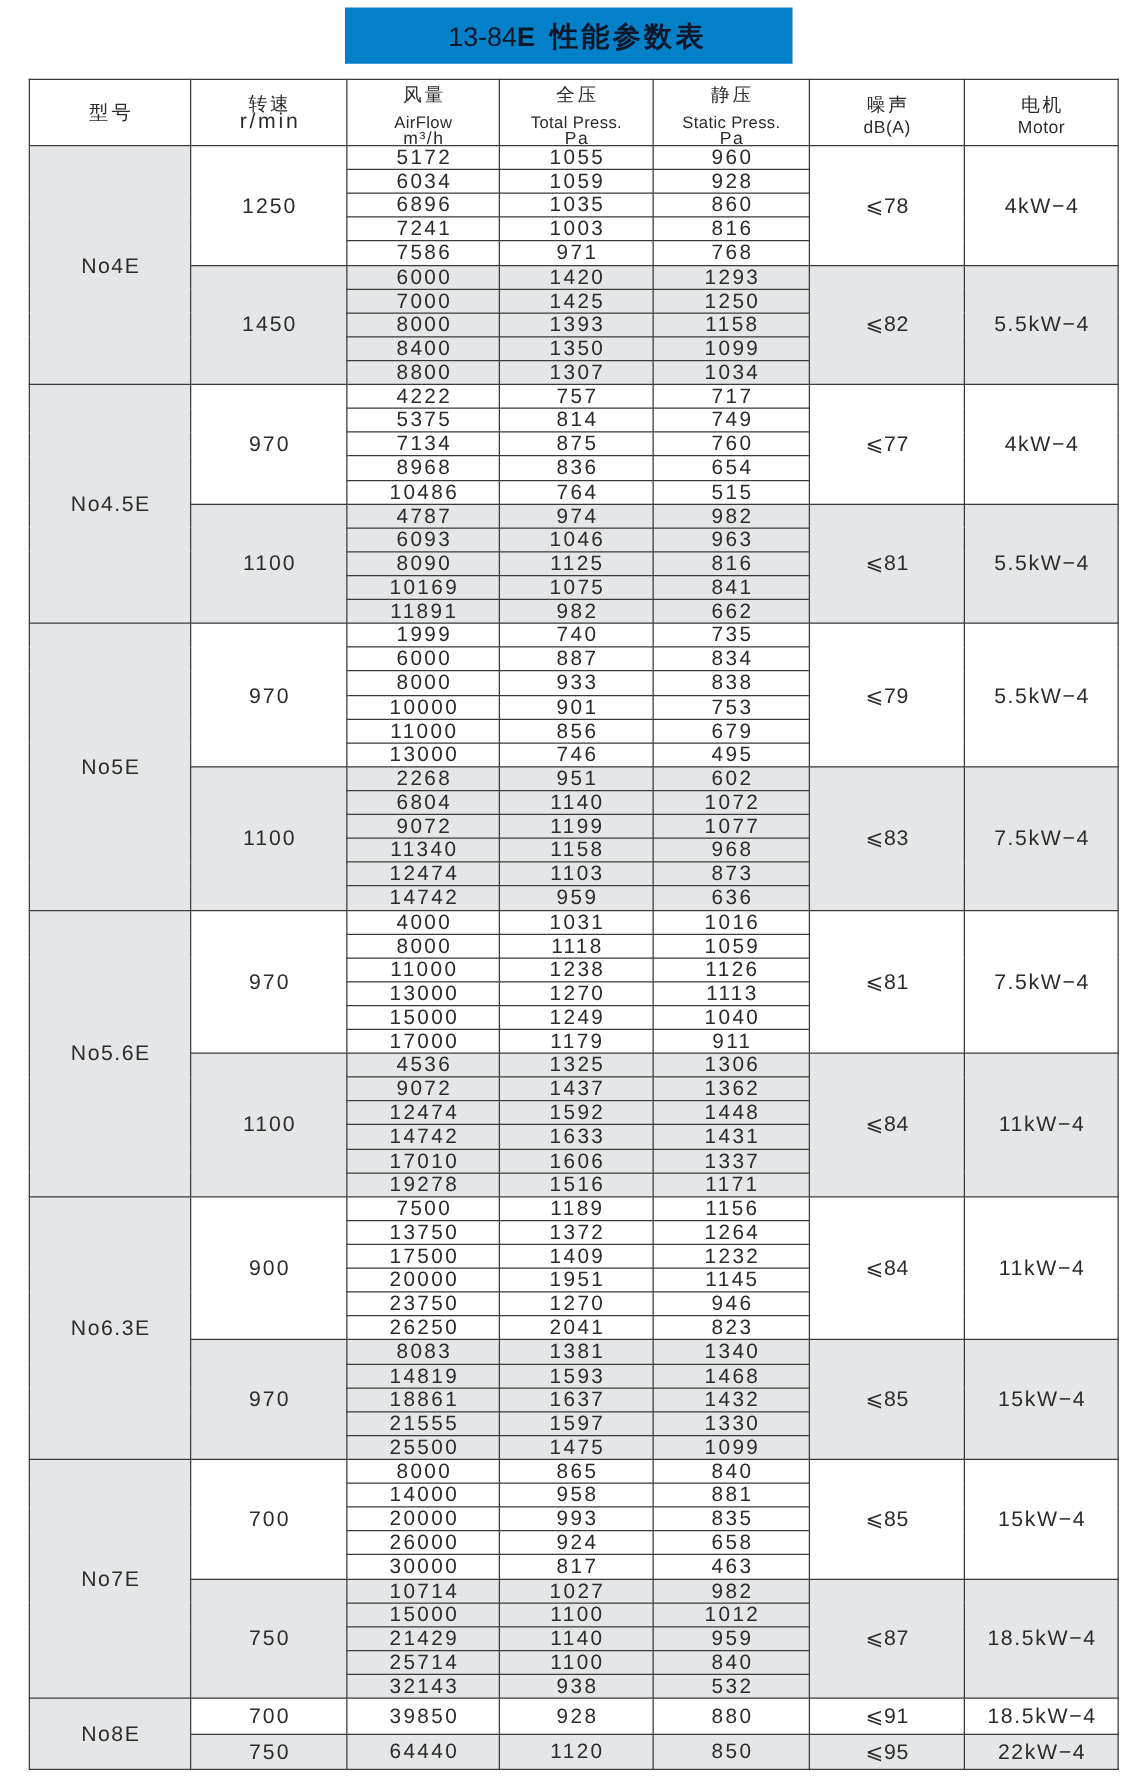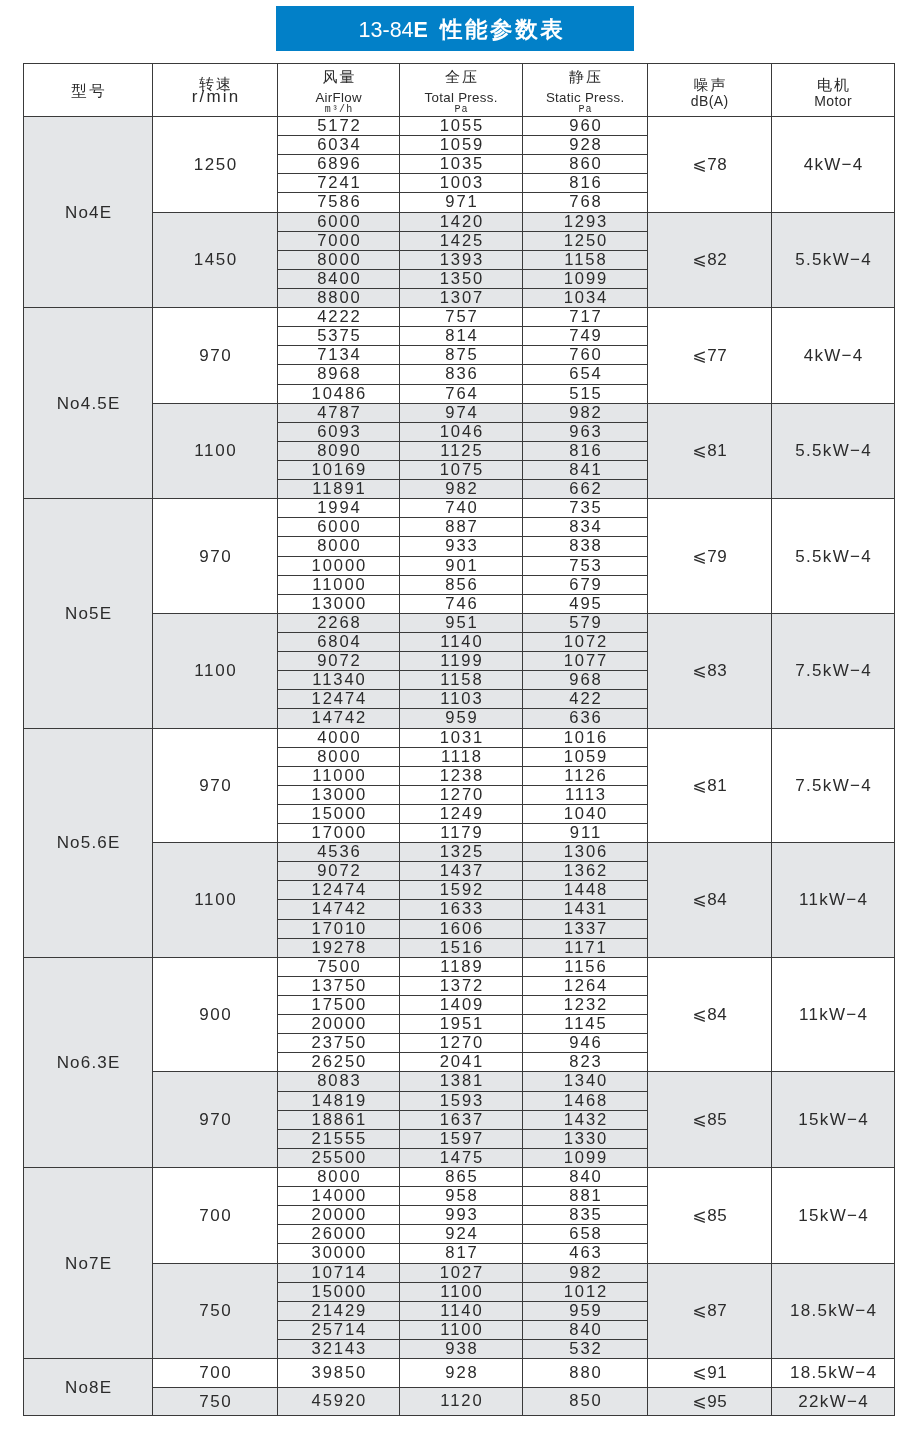--- a/index.html
+++ b/index.html
@@ -9,21 +9,21 @@
     font-family:"Liberation Sans","DejaVu Sans",sans-serif;
     color:#2b2b2b;-webkit-font-smoothing:antialiased;
   }
   #page{position:relative;width:909px;height:1433px;overflow:hidden;}
   
   #banner{
     position:absolute;left:276px;top:6px;width:358px;height:45px;
     background:#0280c8;display:flex;align-items:center;justify-content:center;
   }
   #banner .btxt{font-family:"Liberation Sans","DejaVu Sans",sans-serif;
-    color:#ffffff;font-size:21.5px;font-weight:bold;letter-spacing:0px;
+    color:#0f172a;font-size:21.5px;font-weight:bold;letter-spacing:0px;
     white-space:nowrap;line-height:1;padding-left:14px;position:relative;top:1.5px;
   }
   #banner .code{font-weight:normal;position:relative;top:0px;}
   #banner .series{font-weight:bold;position:relative;top:0px;}
   #banner .sp{display:inline-block;width:12px;}
   #banner .cn{font-size:22.5px;letter-spacing:2.6px;position:relative;top:0px;}
   
   #tbl{
     font-family:"Liberation Sans","DejaVu Sans",sans-serif;
     position:absolute;left:23px;top:63px;width:871px;
@@ -36,21 +36,21 @@
   #tbl thead th{height:41.7px;font-weight:normal;}
   th.h3{padding-top:5px !important;vertical-align:top !important;}
   th.h3 .hen{margin-top:8px;}
   th.h3 .hun{margin-top:-1px;}
   .hcn{font-size:15px;line-height:15px;letter-spacing:2.2px;text-indent:2.2px;}
   .hen{font-size:13.3px;line-height:12.5px;letter-spacing:0.3px;text-indent:0.3px;}
   th:not(.h3) .hen{font-size:14px;letter-spacing:0.4px;text-indent:0.4px;margin-top:3px;}
   th.h2 .hcn{position:relative;top:2px;}
   th.h2 .hen{position:relative;top:2px;}
   th.h1 .hcn{font-size:15.5px;letter-spacing:2.4px;text-indent:2.4px;position:relative;top:0px;}
-  .hun{font-size:10px;line-height:12.5px;letter-spacing:1.2px;text-indent:1.2px;font-family:Liberation Mono, monospace;}
+  .hun{font-size:14px;line-height:12.5px;letter-spacing:1.2px;text-indent:1.2px;}
   .hrpm{font-size:17px;line-height:12.5px;letter-spacing:2.2px;text-indent:2.2px;margin-top:0;}
   .shade{background:#e4e6e8 !important;}
   #tbl td.model{font-size:17px;line-height:17px;letter-spacing:1.2px;text-indent:1.2px;text-align:center;}
   #tbl td.speed{font-size:17px;line-height:17px;letter-spacing:1.6px;text-indent:1.6px;}
   #tbl td.num{font-size:16.6px;height:16.11px;line-height:14px;letter-spacing:1.9px;text-indent:1.9px;vertical-align:top;padding-top:2px !important;}
   #tbl td.noise{font-size:17px;line-height:17px;letter-spacing:0.6px;text-indent:0.6px;}
   #tbl td.motor{font-size:17px;line-height:17px;letter-spacing:1.3px;text-indent:1.3px;}
   #tbl td.tall{height:27.4px;}
   #tbl td.num.tall{vertical-align:middle;padding-top:0 !important;}
 </style>
@@ -216,21 +216,21 @@
         <td class="num shade">841</td>
       </tr>
       <tr>
         <td class="num shade">11891</td>
         <td class="num shade">982</td>
         <td class="num shade">662</td>
       </tr>
       <tr>
         <td class="model shade" rowspan="12">No5E</td>
         <td class="speed" rowspan="6">970</td>
-        <td class="num">1994</td>
+        <td class="num">1999</td>
         <td class="num">740</td>
         <td class="num">735</td>
         <td class="noise" rowspan="6">⩽79</td>
         <td class="motor" rowspan="6">5.5kW−4</td>
       </tr>
       <tr>
         <td class="num">6000</td>
         <td class="num">887</td>
         <td class="num">834</td>
       </tr>
@@ -251,21 +251,21 @@
       </tr>
       <tr>
         <td class="num">13000</td>
         <td class="num">746</td>
         <td class="num">495</td>
       </tr>
       <tr>
         <td class="speed shade" rowspan="6">1100</td>
         <td class="num shade">2268</td>
         <td class="num shade">951</td>
-        <td class="num shade">579</td>
+        <td class="num shade">602</td>
         <td class="noise shade" rowspan="6">⩽83</td>
         <td class="motor shade" rowspan="6">7.5kW−4</td>
       </tr>
       <tr>
         <td class="num shade">6804</td>
         <td class="num shade">1140</td>
         <td class="num shade">1072</td>
       </tr>
       <tr>
         <td class="num shade">9072</td>
@@ -273,21 +273,21 @@
         <td class="num shade">1077</td>
       </tr>
       <tr>
         <td class="num shade">11340</td>
         <td class="num shade">1158</td>
         <td class="num shade">968</td>
       </tr>
       <tr>
         <td class="num shade">12474</td>
         <td class="num shade">1103</td>
-        <td class="num shade">422</td>
+        <td class="num shade">873</td>
       </tr>
       <tr>
         <td class="num shade">14742</td>
         <td class="num shade">959</td>
         <td class="num shade">636</td>
       </tr>
       <tr>
         <td class="model shade" rowspan="12">No5.6E</td>
         <td class="speed" rowspan="6">970</td>
         <td class="num">4000</td>
@@ -477,21 +477,21 @@
         <td class="model shade" rowspan="2">No8E</td>
         <td class="speed tall" rowspan="1">700</td>
         <td class="num tall">39850</td>
         <td class="num tall">928</td>
         <td class="num tall">880</td>
         <td class="noise tall" rowspan="1">⩽91</td>
         <td class="motor tall" rowspan="1">18.5kW−4</td>
       </tr>
       <tr>
         <td class="speed shade tall" rowspan="1">750</td>
-        <td class="num shade tall">45920</td>
+        <td class="num shade tall">64440</td>
         <td class="num shade tall">1120</td>
         <td class="num shade tall">850</td>
         <td class="noise shade tall" rowspan="1">⩽95</td>
         <td class="motor shade tall" rowspan="1">22kW−4</td>
       </tr>
     </tbody>
   </table>
 </div>
 
 </body></html>

